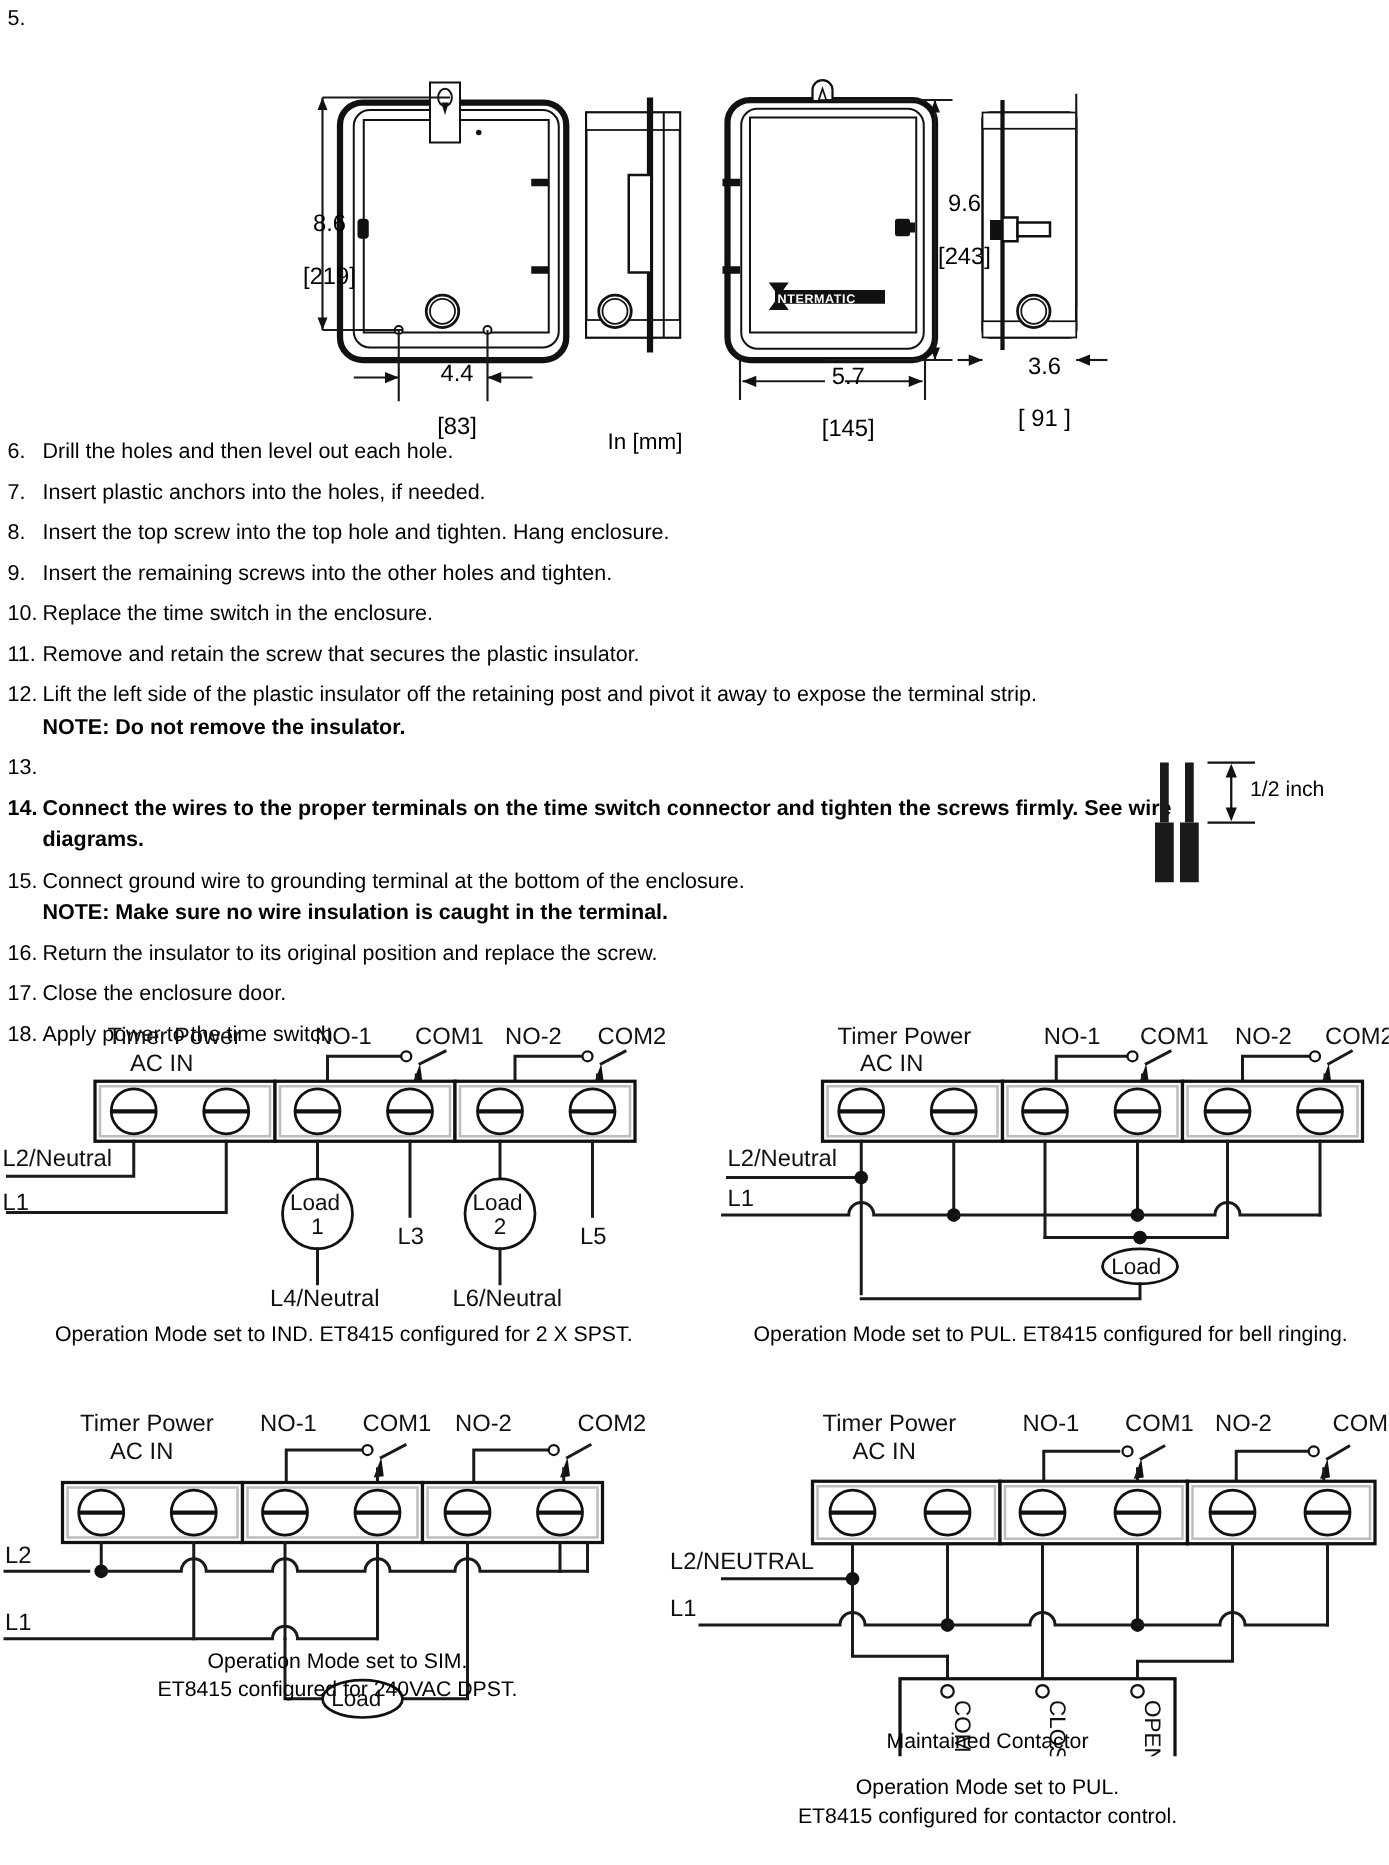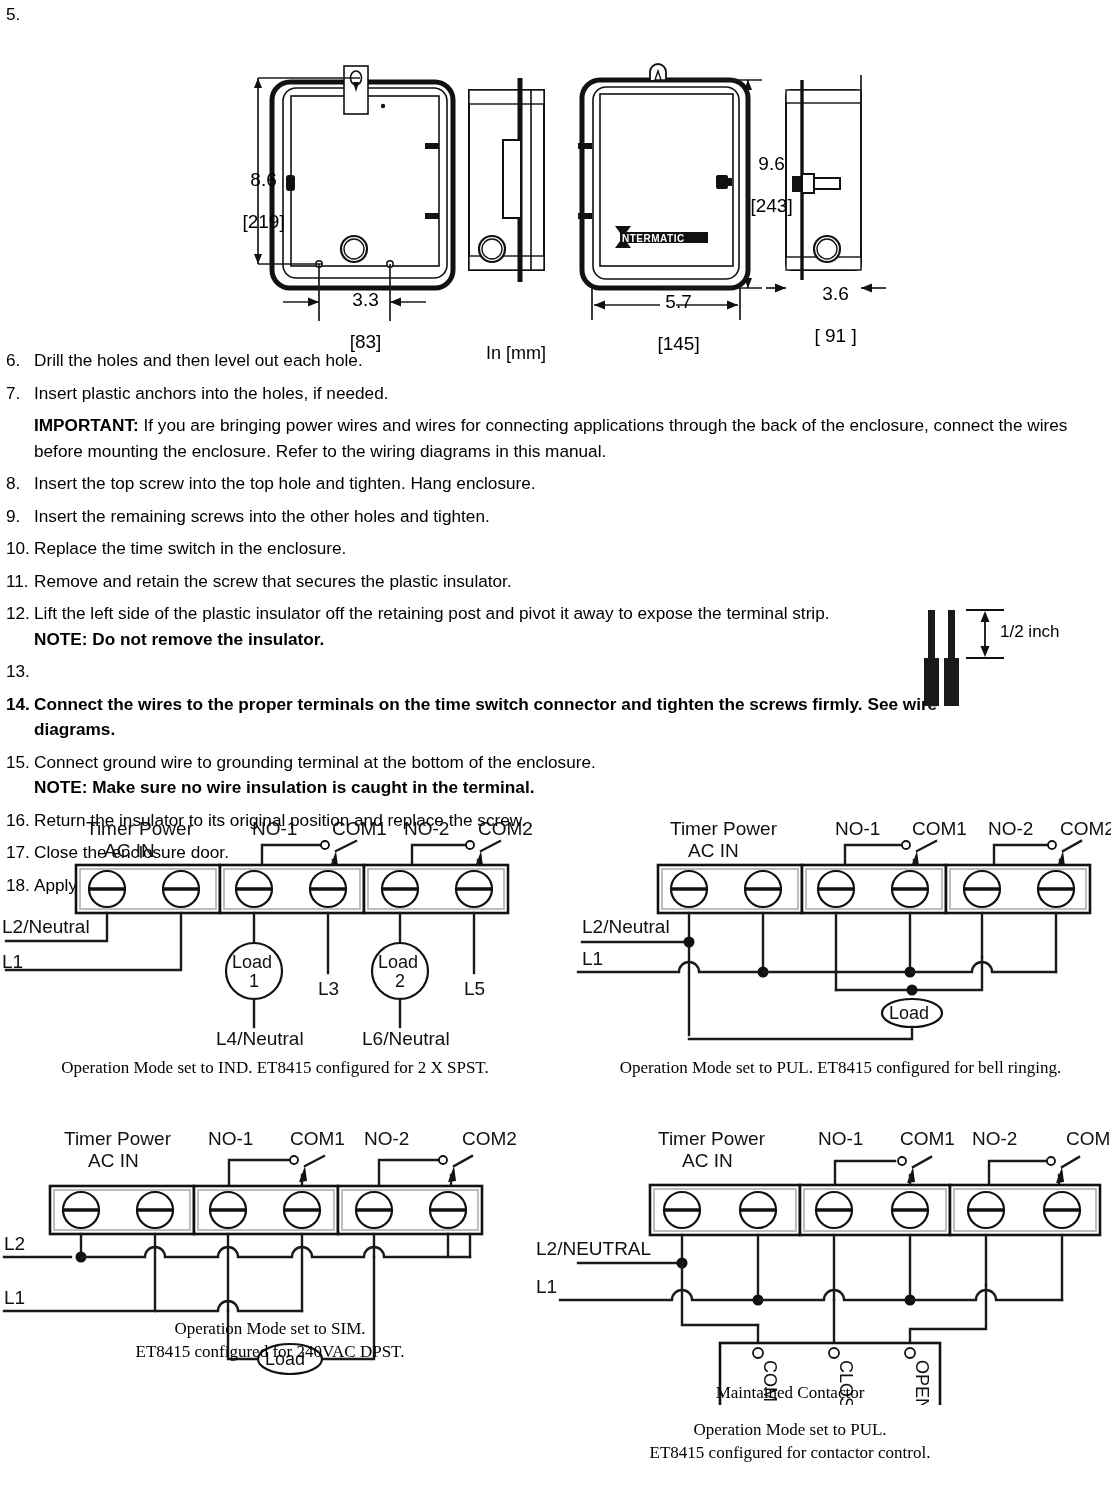--- a/index.html
+++ b/index.html
@@ -57,21 +57,20 @@
   .strip-label { position:absolute; left:1000px; top:622px; font-size:17px; }
 
   
   .wd { position:absolute;text-align:center; }
   .cap {
     position:absolute;
     font-size:17px;
     line-height:23px;
     text-align:center;
     white-space:pre-line;
-    font-family:Liberation Serif, serif;
   }
   svg { display:block; }
   .ln { stroke:#1a1a1a; stroke-width:2.4; fill:none; stroke-linecap:square; }
   .ln-thin { stroke:#1a1a1a; stroke-width:1.7; fill:none; }
   .term-body { fill:#ffffff; stroke:#111111; stroke-width:2.6; }
   .term-inner { fill:none; stroke:#bdbdbd; stroke-width:2; }
   .screw-c { fill:#ffffff; stroke:#111111; stroke-width:2.2; }
   .screw-s { stroke:#111111; stroke-width:3.4; fill:none; }
   .dot { fill:#111111; }
   .oc { fill:#ffffff; stroke:#111111; stroke-width:1.8; }
@@ -193,21 +192,21 @@
       <line x1="861" y1="258" x2="886" y2="258" class="ln-thin"></line>
       <path d="M861 258 l11 -4.5 v9 z" fill="#111"></path>
     </g>
   </svg>
 
   <div class="dimlabel" style="left:220px; top:118px; width:66px;">
     <span>8.6</span><br>
     <span>[219]</span>
   </div>
   <div class="dimlabel" style="left:322px; top:238px; width:66px;">
-    <span>3.3</span><br>
+    <span>4.4</span><br>
     <span>[83]</span>
   </div>
   <div class="dimlabel" style="left:727px; top:102px; width:68px;">
     <span>9.6</span><br>
     <span>[243]</span>
   </div>
   <div class="dimlabel" style="left:632px; top:240px; width:72px;">
     <span>5.7</span><br>
     <span>[145]</span>
   </div>
@@ -220,21 +219,20 @@
 
 <div class="steps" style="top:348px;">
   <div class="step">
     <span class="num">6.</span>
     <span class="txt">Drill the holes and then level out each hole.</span>
   </div>
   <div class="step">
     <span class="num">7.</span>
     <span class="txt">Insert plastic anchors into the holes, if needed.</span>
   </div>
-  <div class="sub"><span class="b">IMPORTANT:</span><span> If you are bringing power wires and wires for connecting applications through the back of the enclosure, connect the wires before mounting the enclosure. Refer to the wiring diagrams in this manual.</span></div>
   <div class="step">
     <span class="num">8.</span>
     <span class="txt">Insert the top screw into the top hole and tighten. Hang enclosure.</span>
   </div>
   <div class="step">
     <span class="num">9.</span>
     <span class="txt">Insert the remaining screws into the other holes and tighten.</span>
   </div>
   <div class="step">
     <span class="num">10.</span>

